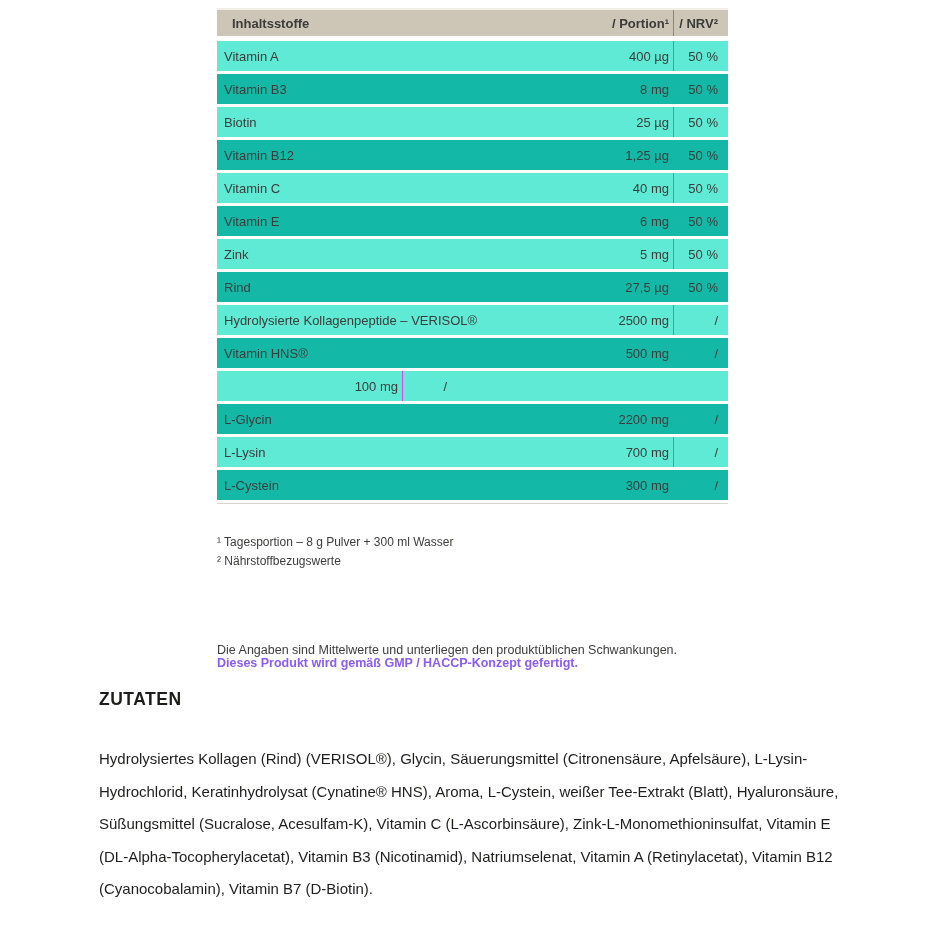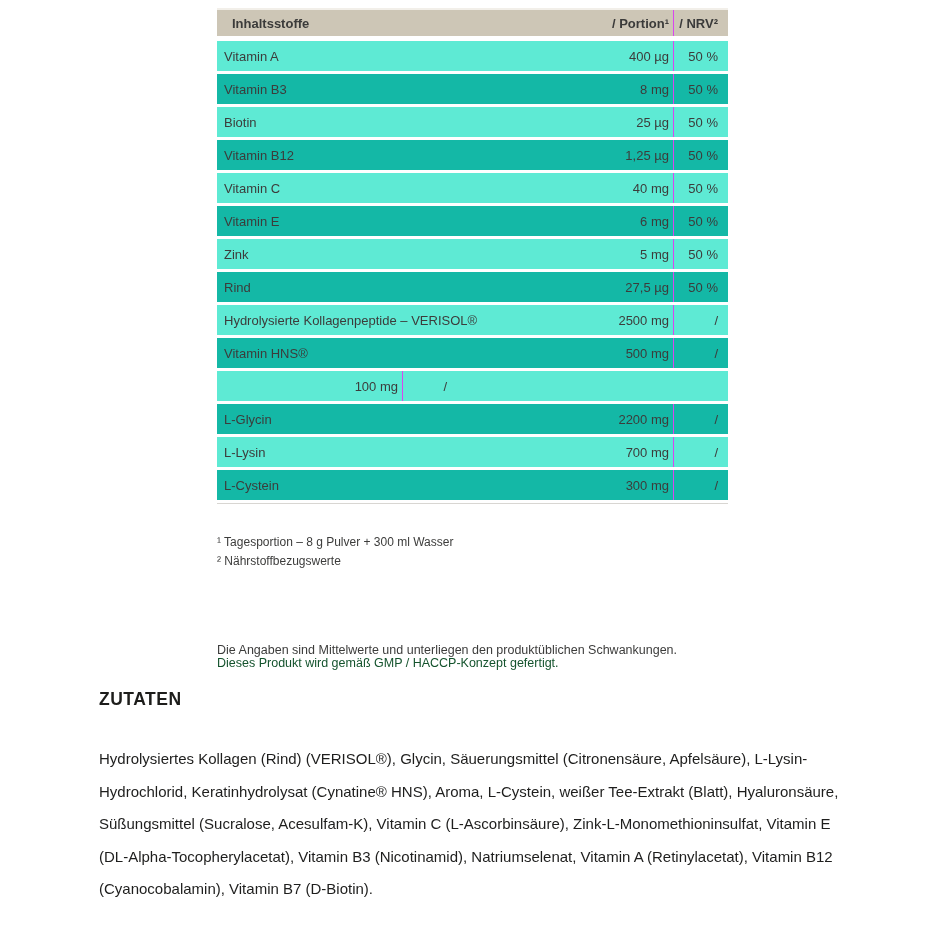--- a/index.html
+++ b/index.html
@@ -28,21 +28,21 @@
   .c-portion { width:185px; justify-content:flex-end; padding-right:4px; }
   .c-nrv     { width:55px;  justify-content:flex-end; padding-right:10px; border-left:1px solid #d946ef; }
   .thead .c-name { padding-left:15px; }
   .t-bottomline { border-bottom:1px solid #d8d6d2; height:0; }
 
   
   .footnotes { position:absolute; left:217px; top:526px; font-size:12px; line-height:19px; color:#3c3c3b;margin-top:7px; }
 
   
   .note-avg { position:absolute; left:217px; top:643px; font-size:12.5px; color:#3c3c3b; }
-  .note-gmp { position:absolute; left:217px; top:656px; font-size:12.5px; font-weight:normal; color:#14532d; }
+  .note-gmp { position:absolute; left:217px; top:656px; font-size:12.5px; font-weight:bold; color:#8b5cf6; }
 
   
   .zutaten-heading {
     position:absolute; left:99px; top:689px;
     font-size:17.5px; font-weight:bold; letter-spacing:0.5px; color:#1d1d1b;
   }
   .zutaten-text {
     position:absolute; left:99px; top:743px; width:757px;
     font-size:15px; line-height:32.6px; color:#1e1e1d;
   }

